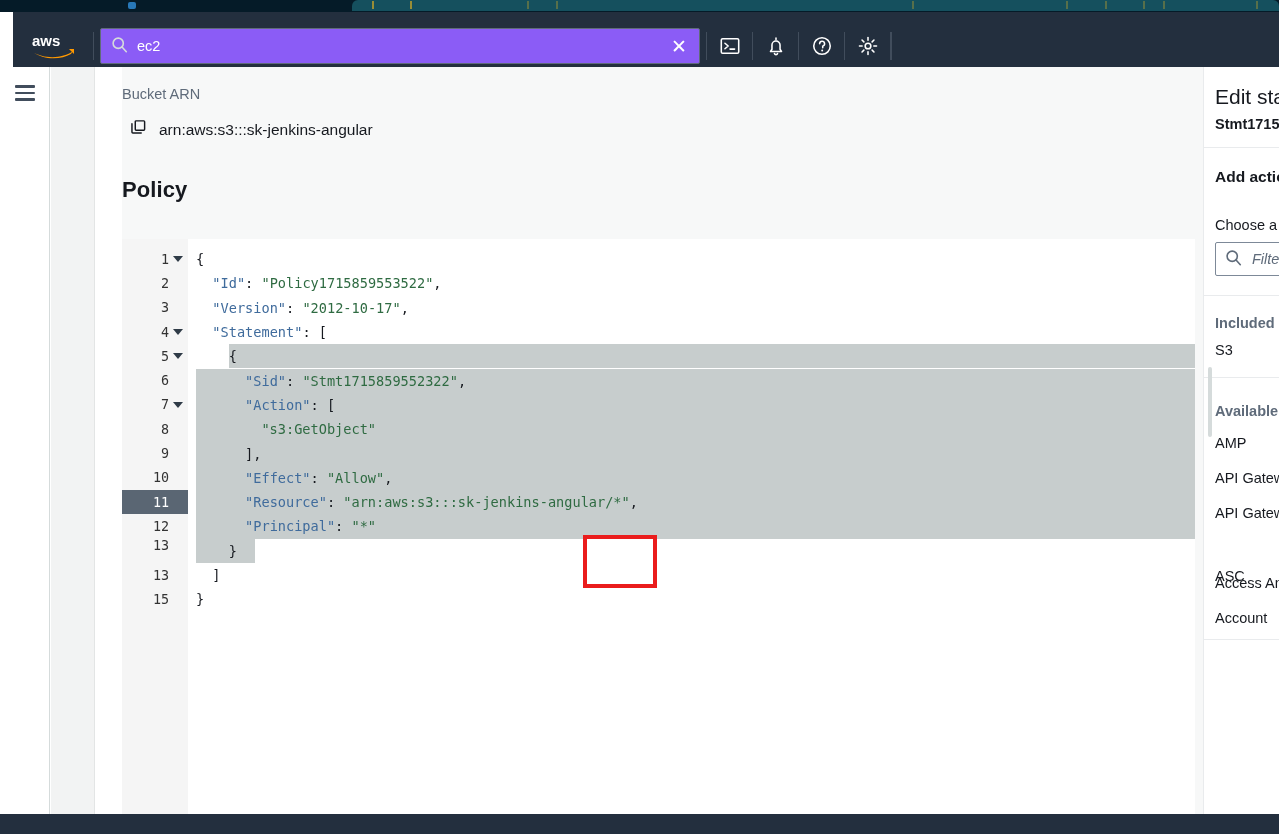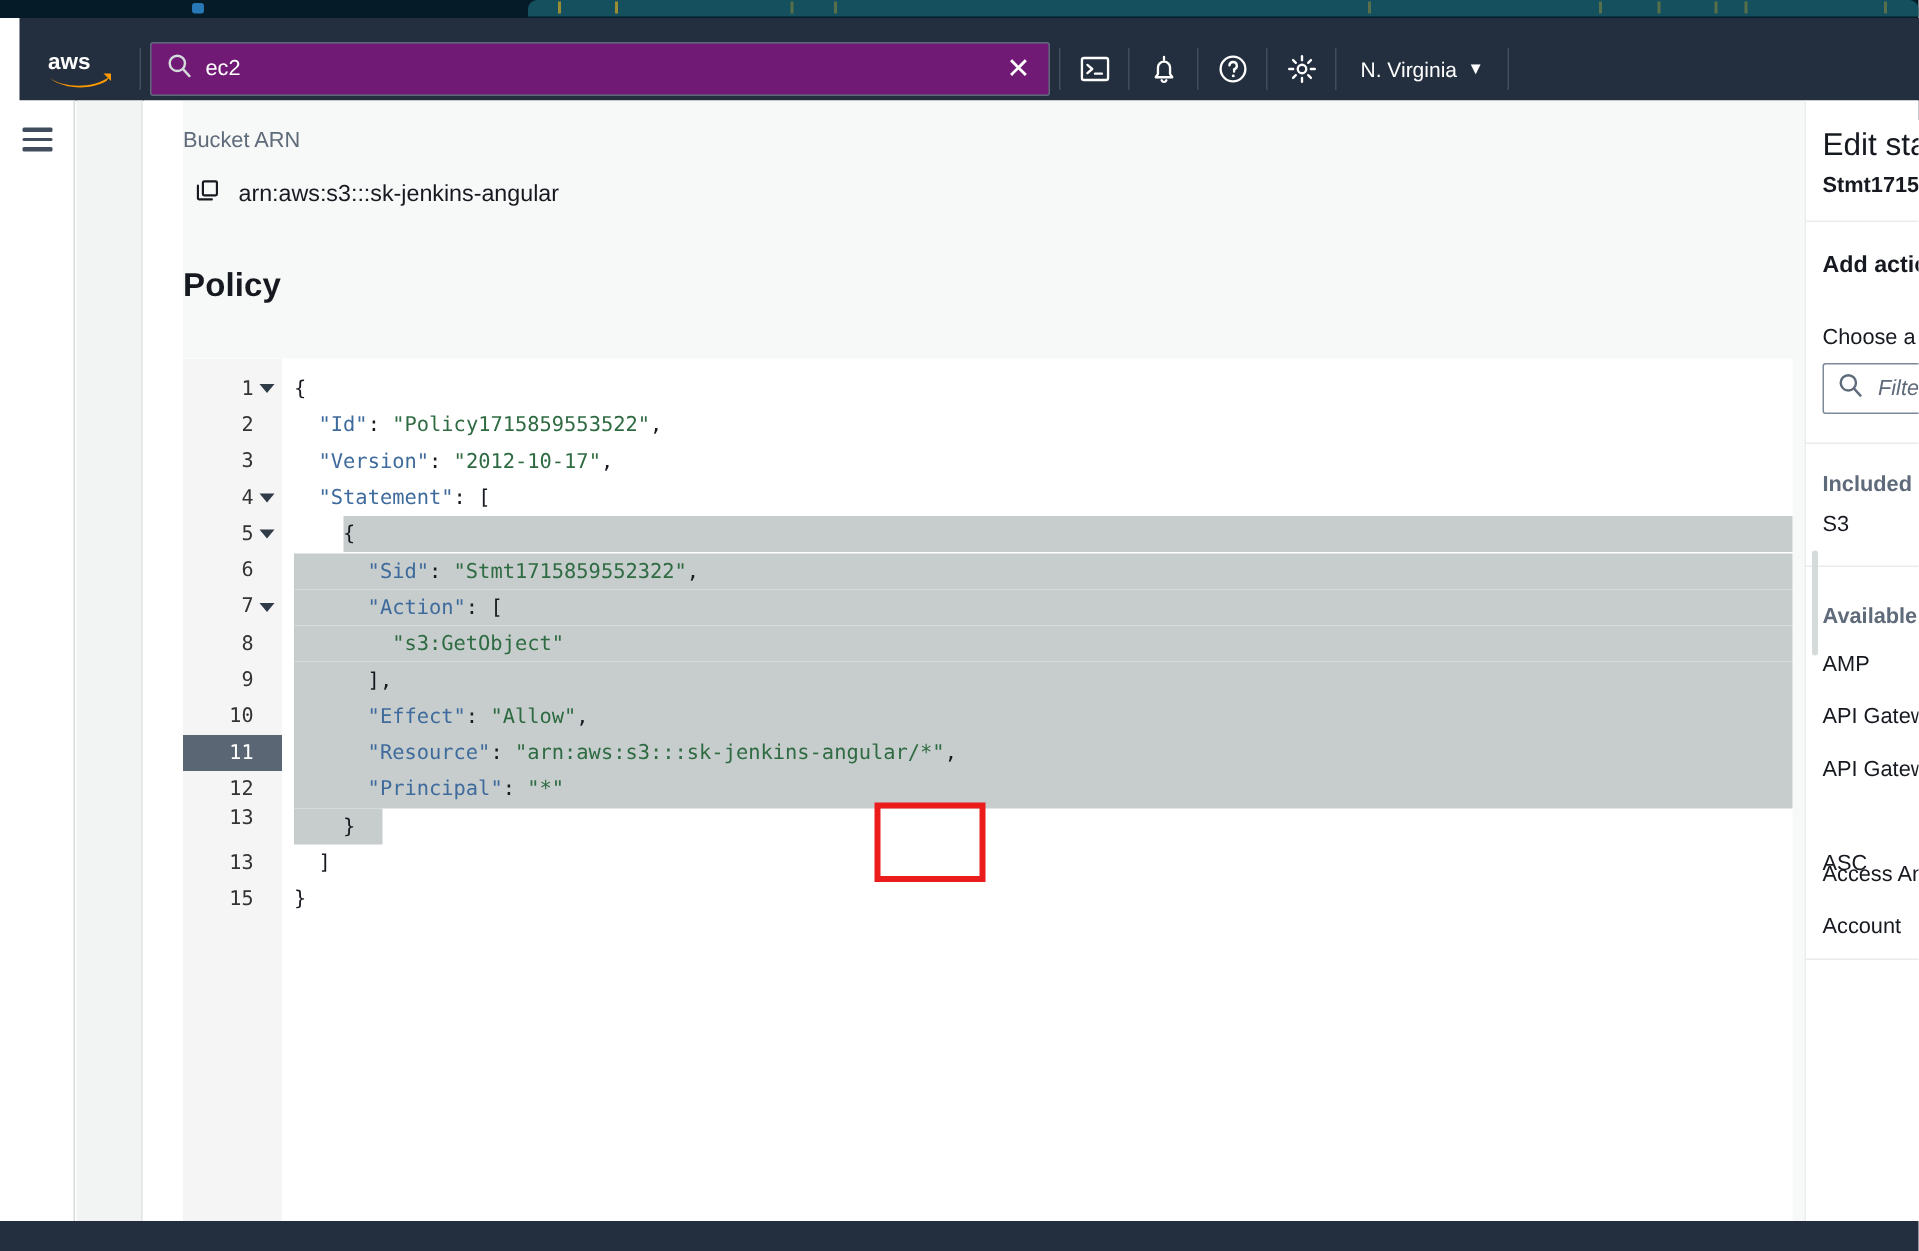--- a/index.html
+++ b/index.html
@@ -44,21 +44,21 @@
     display: flex; align-items: center; gap: 9px;
     padding: 0 14px; height: 100%; color: #ffffff; font-size: 14px; cursor: pointer;
   }
   .waffle { display: grid; grid-template-columns: repeat(3, 4px);
             grid-template-rows: repeat(3, 4px); gap: 2px; }
   .waffle i { background: #ffffff; display: block; width: 4px; height: 4px; border-radius: .5px; }
 
   .searchwrap {
     margin-left: 6px;
     width: 600px; height: 36px;
-    background: #701a75; border: 1px solid #5f6b7a; border-radius: 2px;
+    background: #8b5cf6; border: 1px solid #5f6b7a; border-radius: 2px;
     display: flex; align-items: center; padding: 0 10px; gap: 9px;
   }
   .searchwrap .sv { color: #d5dbdb; }
   .search-input-text { color: #ffffff; font-size: 14.5px; flex: 1; }
   .clear-x { color: #ffffff; font-size: 19px; line-height: 1; cursor: pointer; padding-right: 2px;}
 
   .nav-right { display: flex; align-items: center; height: 100%; margin-left: 6px; }
   .nav-icon {
     width: 45px; height: 100%; display: flex; align-items: center; justify-content: center;
     cursor: pointer;
@@ -262,24 +262,20 @@
           <line x1="2.7" y1="12" x2="5.6" y2="12"></line>
             <line x1="18.4" y1="12" x2="21.3" y2="12"></line>
           <line x1="5.5" y1="5.5" x2="7.5" y2="7.5"></line>
             <line x1="16.5" y1="16.5" x2="18.5" y2="18.5"></line>
           <line x1="18.5" y1="5.5" x2="16.5" y2="7.5"></line>
             <line x1="7.5" y1="16.5" x2="5.5" y2="18.5"></line>
         </g>
       </svg>
     </div>
     <div class="nav-div"></div>
-    <div class="nav-item-text">
-      <span>N. Virginia</span>
-      <span style="margin-left:7px;font-size:11px">▼</span>
-    </div>
     <div class="nav-div"></div>
   </div>
 </div>
 
 <div class="stage">
 
   <div class="hamburger-col">
     <div class="hamburger">
       <i></i>
         <i></i>

